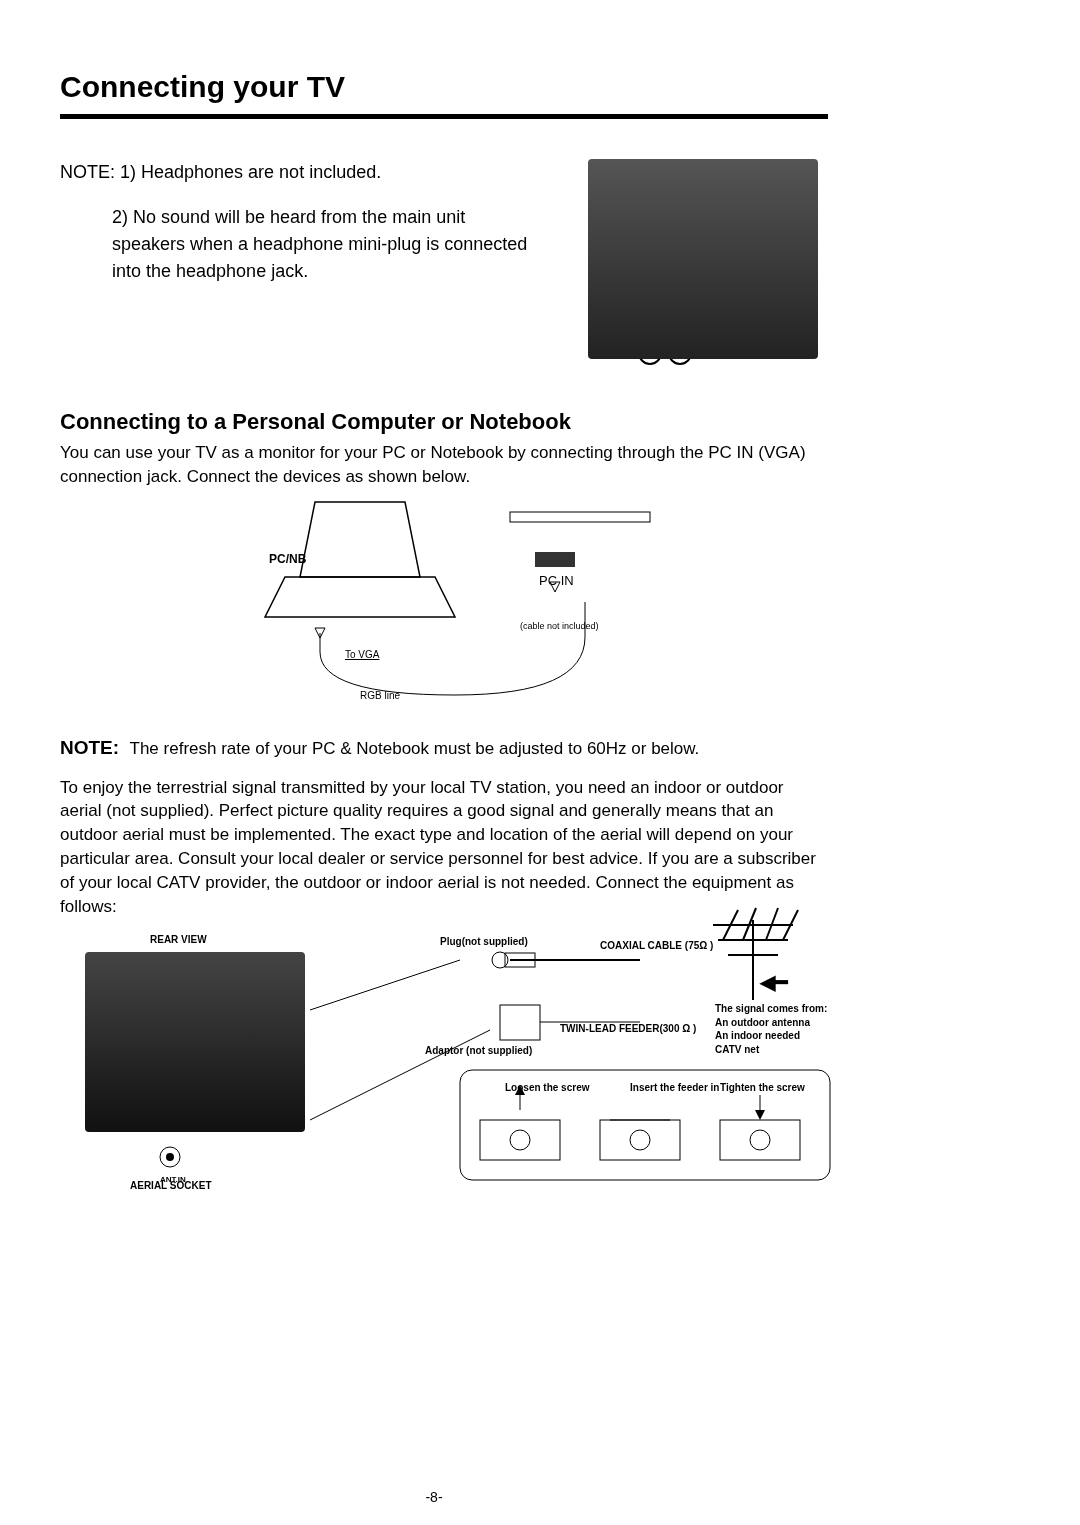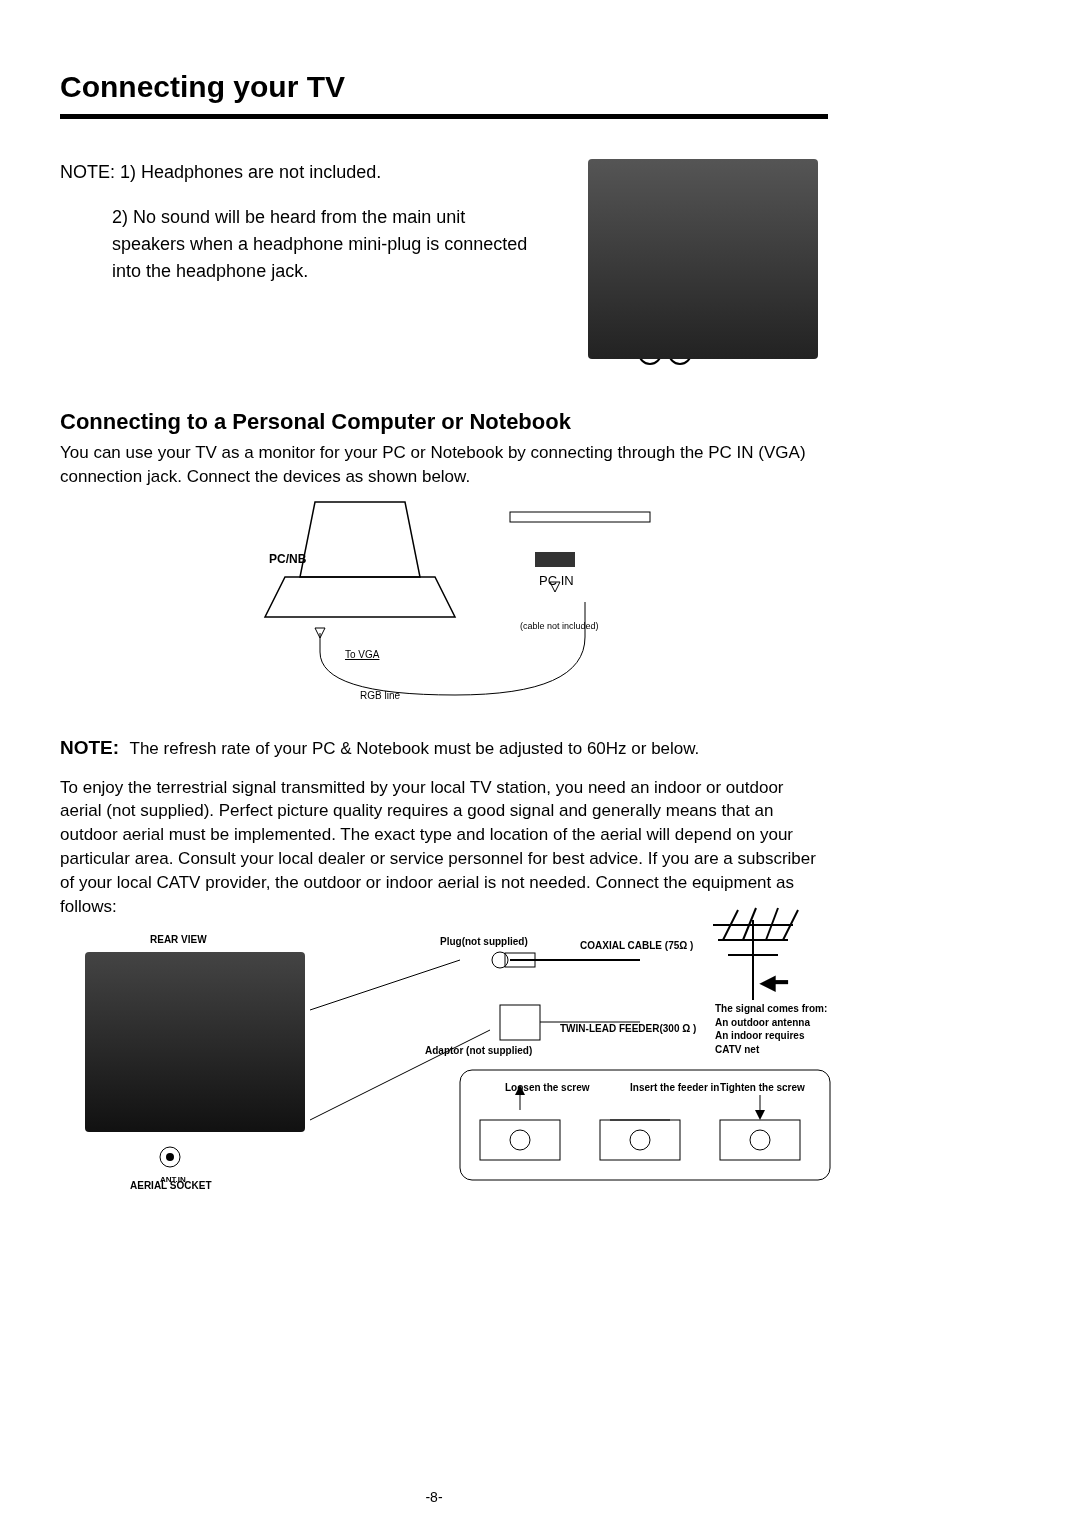--- a/index.html
+++ b/index.html
@@ -126,21 +126,21 @@
   .aerial-label   { position:absolute; left:70px; top:250px; font-size:10px;}
   .rear-photo {
     position:absolute; left:25px; top:22px;
     width:220px; height:180px;
     background: linear-gradient(#444,#111);
     border-radius:4px;
   }
   .rear-ant { position:absolute; left:98px; top:215px; }
   .antin-label { position:absolute; left:100px; top:245px; font-size:8px;}
   .plug-label { position:absolute; left:380px; top:6px; font-size:10px;}
-  .coax-label { position:absolute; left:520px; top:10px; font-size:10px;}
+  .coax-label { position:absolute; left:540px; top:10px; font-size:10px;}
   .twin-label { position:absolute; left:500px; top:93px; font-size:10px;}
   .adaptor-label { position:absolute; left:365px; top:115px; font-size:10px;}
   .signal-label { position:absolute; left:655px; top:60px; font-size:10px; line-height:1.35;margin-top:12px;}
   .step1-label { position:absolute; left:445px; top:152px; font-size:10px;}
   .step2-label { position:absolute; left:570px; top:152px; font-size:10px;}
   .step3-label { position:absolute; left:660px; top:152px; font-size:10px;}
   .antenna-svg { position:absolute; right:0; top:-40px; }
   .arrow-left { position:absolute; left:700px; top:40px; font-size:20px;}
   .page-num {
     position: absolute;
@@ -217,21 +217,21 @@
     <div class="antin-label">ANT.IN</div>
     <div class="aerial-label">AERIAL SOCKET</div>
 
     <div class="plug-label">Plug(not supplied)</div>
     <div class="coax-label">COAXIAL CABLE (75Ω )</div>
     <div class="twin-label">TWIN-LEAD FEEDER(300 Ω )</div>
     <div class="adaptor-label">Adaptor (not supplied)</div>
     <div class="signal-label">
       <div>The signal comes from:</div>
       <div>An  outdoor antenna</div>
-      <div>An  indoor requires</div>
+      <div>An  indoor needed</div>
       <div>CATV  net</div>
     </div>
     <div class="step1-label">Loosen the screw</div>
     <div class="step2-label">Insert the feeder in</div>
     <div class="step3-label">Tighten the screw</div>
     <div class="arrow-left">◀━</div>
 
     <svg class="antenna-svg" width="150" height="120">
       <line x1="75" y1="110" x2="75" y2="30" stroke="#000" stroke-width="2"></line>
       <line x1="40" y1="50" x2="110" y2="50" stroke="#000" stroke-width="2"></line>

